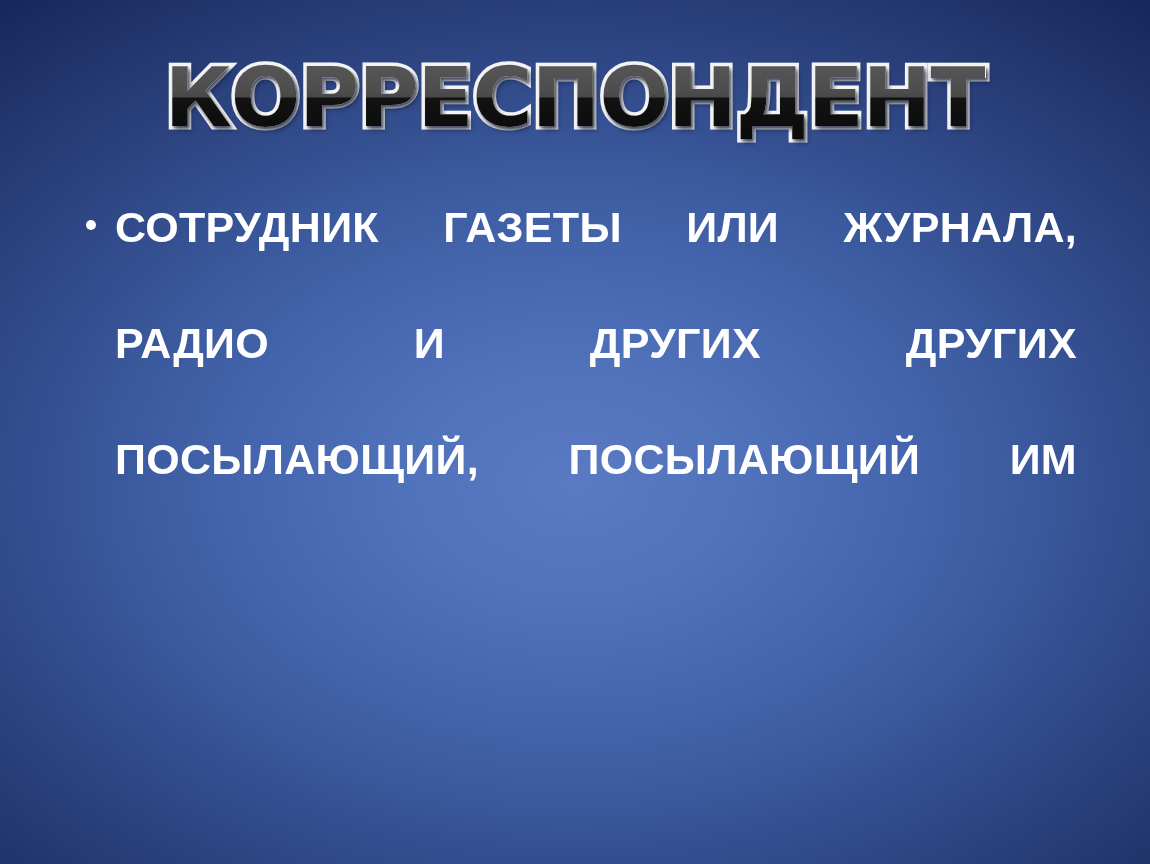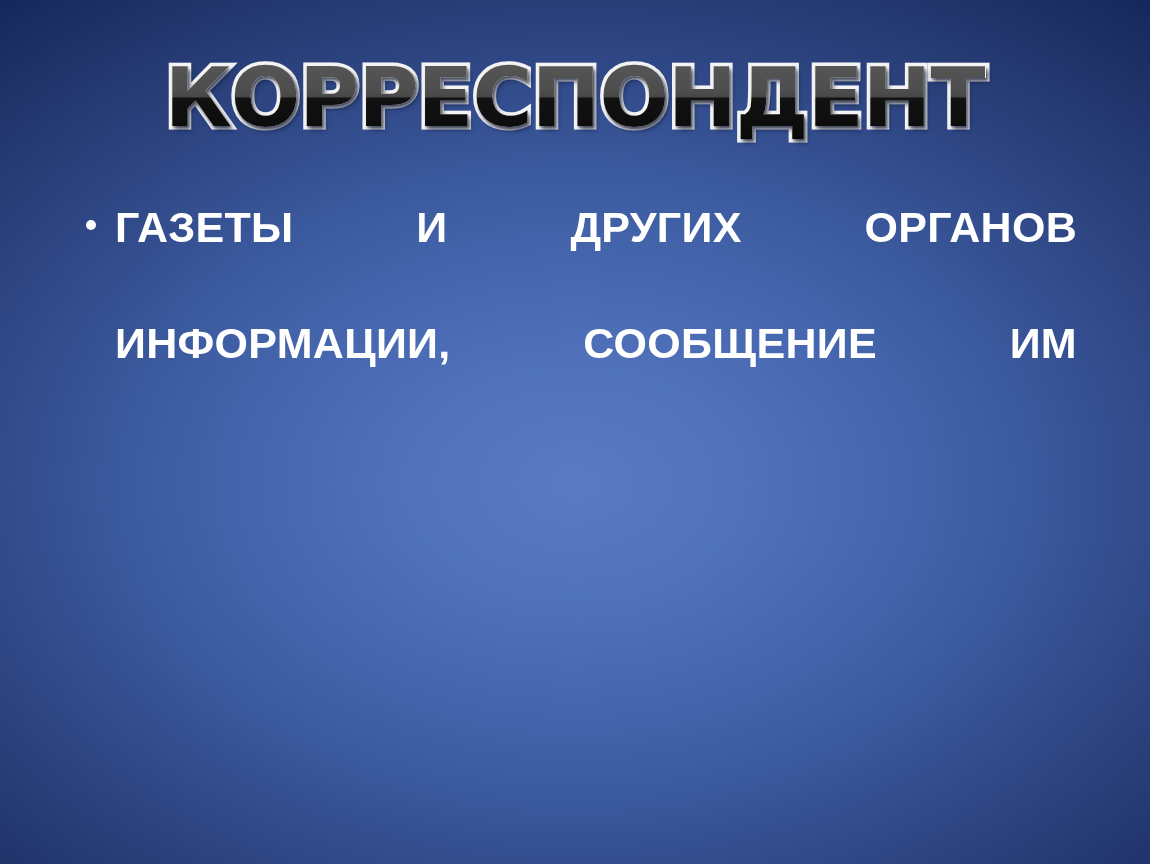--- a/index.html
+++ b/index.html
@@ -146,18 +146,19 @@
   <div class="title-block">
     <div class="wordart">
       <span class="wa-stroke" aria-hidden="true">КОРРЕСПОНДЕНТ</span>
       <span class="wa-fill">КОРРЕСПОНДЕНТ</span>
     </div>
   </div>
 
   <div class="body-block">
     <div class="bullet-item">
       <span class="bullet-dot"></span>
-      <span class="just-line">ГАЗЕТЫ И ДРУГИХ ОРГАНОВ</span>
-      <span class="just-line">ИНФОРМАЦИИ, СООБЩЕНИЕ ИМ</span>
+      <span class="just-line">СОТРУДНИК ГАЗЕТЫ ИЛИ ЖУРНАЛА,</span>
+      <span class="just-line">РАДИО И ДРУГИХ ДРУГИХ</span>
+      <span class="just-line">ПОСЫЛАЮЩИЙ, ПОСЫЛАЮЩИЙ ИМ</span>
     </div>
   </div>
 
 </div>
 
 </body></html>

